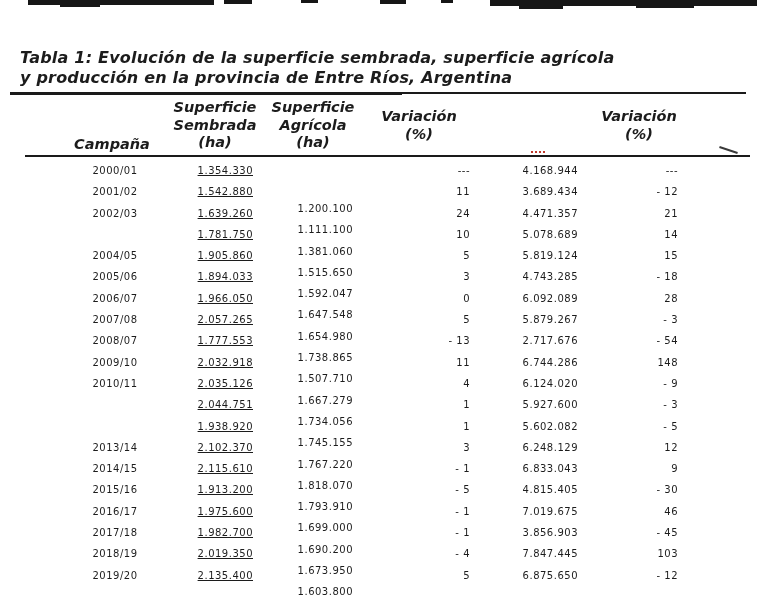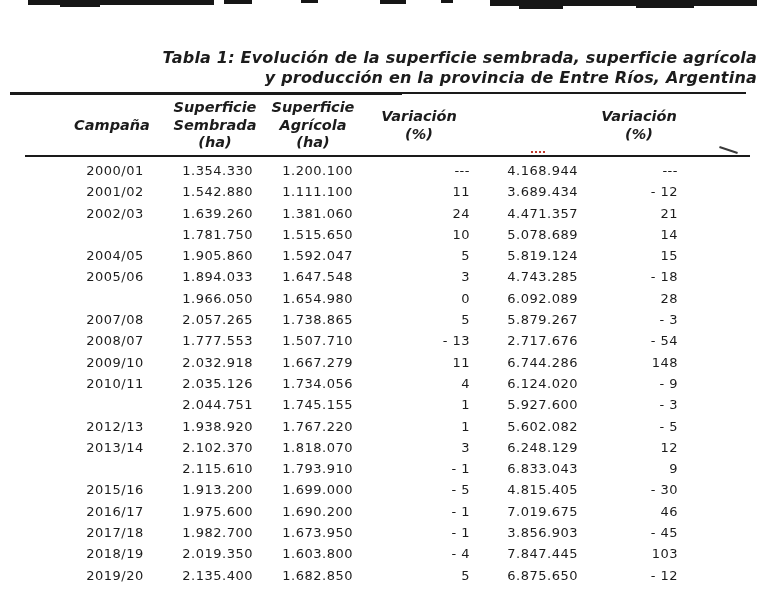--- a/index.html
+++ b/index.html
@@ -34,27 +34,28 @@
   .sb6 { left: 441px; width: 12px;  height: 3px; }
   .sb7 { left: 490px; width: 267px; height: 6px; }
   .sb8 { left: 519px; width: 44px;  height: 9px; }
   .sb9 { left: 636px; width: 58px;  height: 8px; }
 
   .title {
     position: absolute;
     top: 48px;
     left: 0;
     width: 100%;
-    text-align: right;
+    text-align: left;
     font-style: italic;
     font-weight: bold;
     font-size: 16px;
     line-height: 20px;
     white-space: pre-line;
     letter-spacing: 0.2px;
+    padding-left: 20px;
   }
 
   .rule { position: absolute; background: var(--rule); }
   .rule-top-a    { left: 10px; top: 92px;  width: 736px; height: 2px; }
   .rule-top-b    { left: 10px; top: 92px;  width: 392px; height: 3px; }
   .rule-header   { left: 25px; top: 155px; width: 725px; height: 2px; }
   .tick-mark {
     position: absolute;
     left: 719px; top: 149px;
     width: 19px; height: 2px;
@@ -79,44 +80,44 @@
     display: flex;
     flex-direction: column;
     justify-content: center;
     text-align: center;
     font-style: italic;
     font-weight: bold;
     font-size: 14.5px;
     line-height: 17.5px;
     white-space: pre-line;
   }
-  .th1 { left: 32px;  width: 160px; }
+  .th1 { left: 32px;  width: 160px; margin-top: 19px; }
   .th2 { left: 135px; width: 160px; }
   .th3 { left: 233px; width: 160px; }
   .th4 { left: 339px; width: 160px; }
   .th5 { left: 453px; width: 160px; }
   .th6 { left: 559px; width: 160px; }
 
   .tbody {
     position: absolute;
     top: 160px; left: 0;
     width: 757px;
   }
   .row {
     position: relative;
     width: 757px;
     height: 21.3px;
-    font-size: 13px;
+    font-size: 10px;
     line-height: 21.3px;
     letter-spacing: 0.5px;
   }
   .cell { position: absolute; top: 0; white-space: nowrap; }
   .c1 { left: 40px;   width: 150px; text-align: center; }
-  .c2 { right: 504px; text-align: right; }
-  .c3 { right: 404px; text-align: right; }
+  .c2 { right: 504px; text-align: right; text-decoration: underline; }
+  .c3 { right: 404px; text-align: right; margin-top: 38px; }
   .c4 { right: 287px; text-align: right; }
   .c5 { right: 179px; text-align: right; }
   .c6 { right: 79px;  text-align: right; }
 </style>
 </head>
 <body>
 
 <div class="page">
 
   <div class="scan-band">
@@ -197,20 +198,21 @@
       </div>
       <div class="row">
         <span class="cell c1">2005/06</span>
         <span class="cell c2">1.894.033</span>
         <span class="cell c3">1.647.548</span>
         <span class="cell c4">3</span>
         <span class="cell c5">4.743.285</span>
         <span class="cell c6">- 18</span>
       </div>
       <div class="row">
+        <span class="cell c1">2006/07</span>
         <span class="cell c2">1.966.050</span>
         <span class="cell c3">1.654.980</span>
         <span class="cell c4">0</span>
         <span class="cell c5">6.092.089</span>
         <span class="cell c6">28</span>
       </div>
       <div class="row">
         <span class="cell c1">2007/08</span>
         <span class="cell c2">2.057.265</span>
         <span class="cell c3">1.738.865</span>
@@ -243,36 +245,36 @@
         <span class="cell c6">- 9</span>
       </div>
       <div class="row">
         <span class="cell c2">2.044.751</span>
         <span class="cell c3">1.745.155</span>
         <span class="cell c4">1</span>
         <span class="cell c5">5.927.600</span>
         <span class="cell c6">- 3</span>
       </div>
       <div class="row">
-        <span class="cell c1">2012/13</span>
         <span class="cell c2">1.938.920</span>
         <span class="cell c3">1.767.220</span>
         <span class="cell c4">1</span>
         <span class="cell c5">5.602.082</span>
         <span class="cell c6">- 5</span>
       </div>
       <div class="row">
         <span class="cell c1">2013/14</span>
         <span class="cell c2">2.102.370</span>
         <span class="cell c3">1.818.070</span>
         <span class="cell c4">3</span>
         <span class="cell c5">6.248.129</span>
         <span class="cell c6">12</span>
       </div>
       <div class="row">
+        <span class="cell c1">2014/15</span>
         <span class="cell c2">2.115.610</span>
         <span class="cell c3">1.793.910</span>
         <span class="cell c4">- 1</span>
         <span class="cell c5">6.833.043</span>
         <span class="cell c6">9</span>
       </div>
       <div class="row">
         <span class="cell c1">2015/16</span>
         <span class="cell c2">1.913.200</span>
         <span class="cell c3">1.699.000</span>

